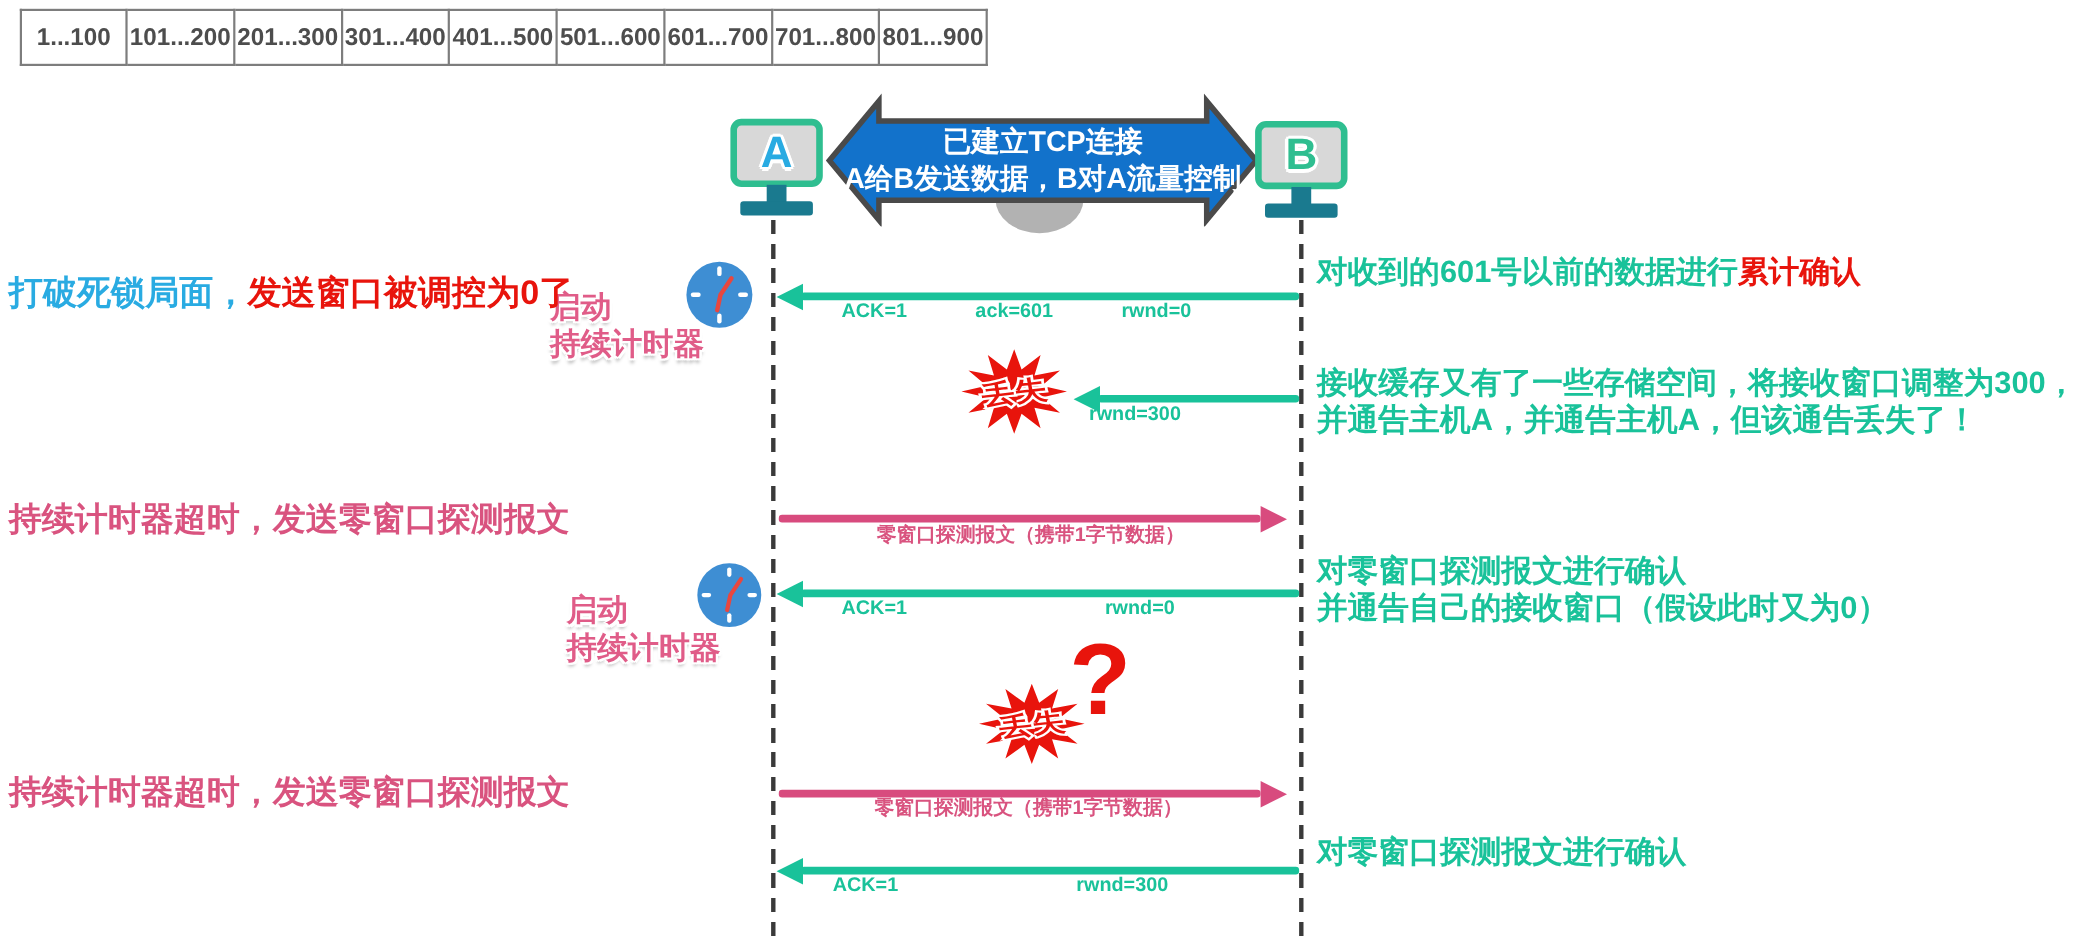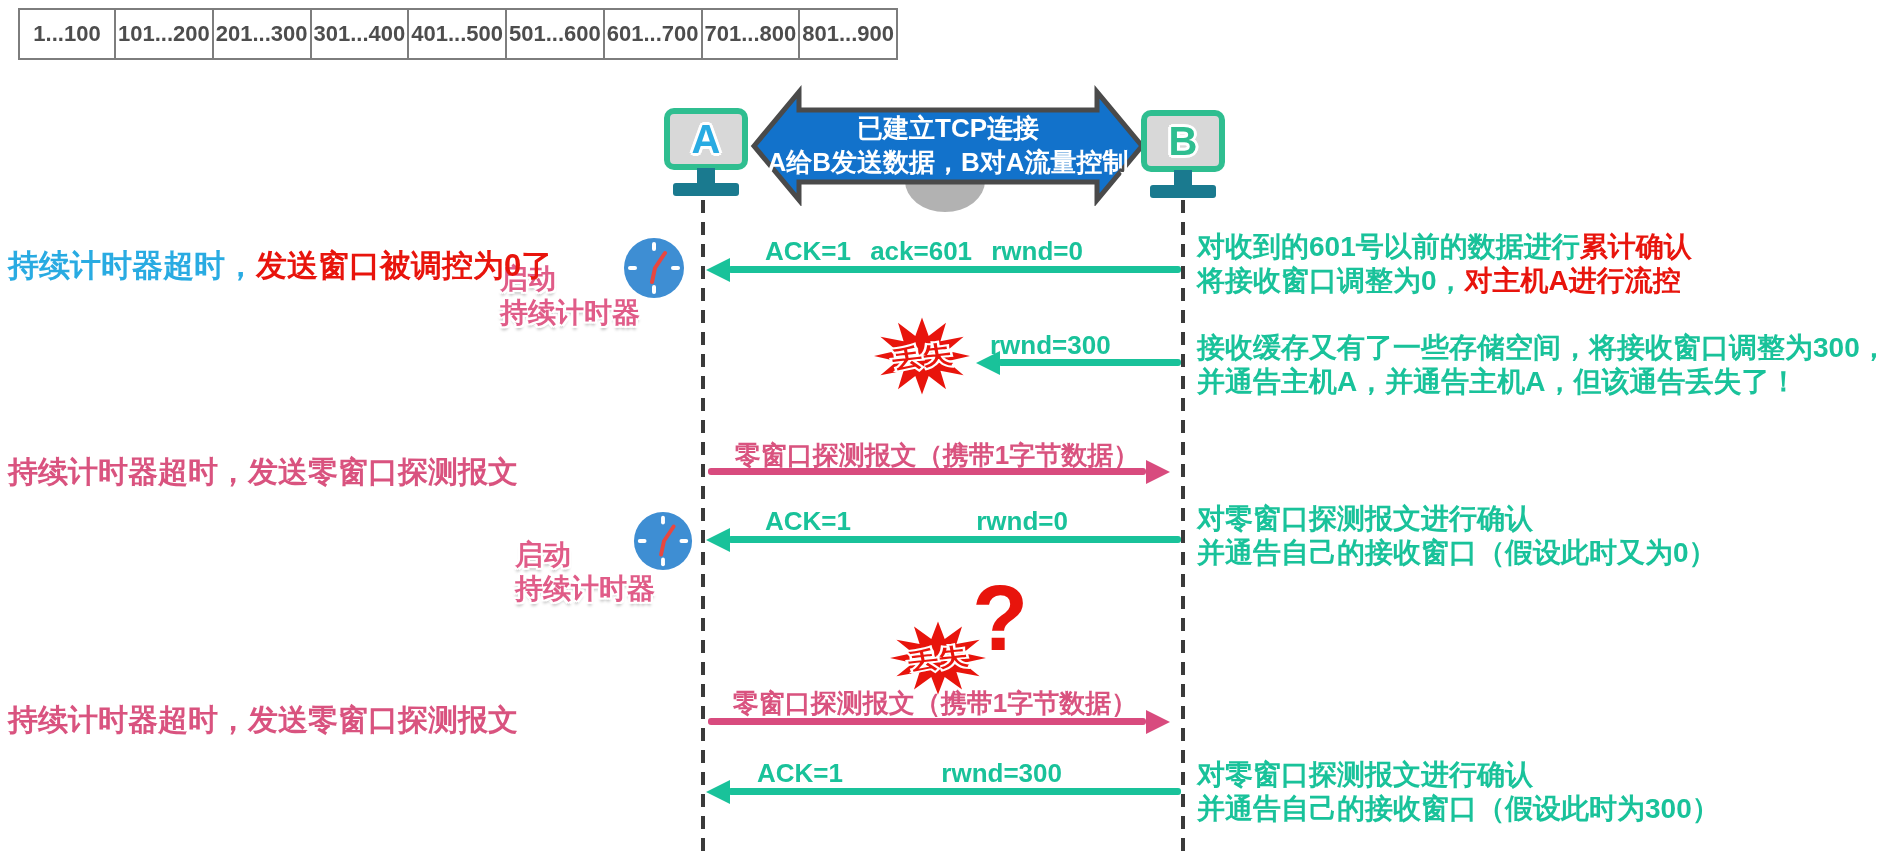--- a/index.html
+++ b/index.html
@@ -41,21 +41,21 @@
     font-family:"Liberation Sans","DejaVu Sans",sans-serif;}
   .gray-dot{position:absolute;background:#b2b2b2;border-radius:50%;}
 
   
   .msg-line{position:absolute;height:7px;border-radius:3px;}
   .green-bg{background:#19c29a;}
   .pink-bg{background:#d84b7e;}
   .head-left{position:absolute;width:0;height:0;border-top:12px solid transparent;border-bottom:12px solid transparent;border-right:24px solid #19c29a;}
   .head-right{position:absolute;width:0;height:0;border-top:12px solid transparent;border-bottom:12px solid transparent;border-left:24px solid #d84b7e;}
 
-  .msg-label{position:absolute;font-weight:bold;font-size:26px;white-space:nowrap;}
+  .msg-label{position:absolute;font-weight:bold;font-size:18px;white-space:nowrap;margin-top:36px;}
   .green-t{color:#19c29a;}
   .pink-t{color:#d9537f;}
   .red-t{color:#e8140c;}
   .blue-t{color:#29abe2;}
   .spread{display:flex;justify-content:space-between;}
 
   
   .left-note{position:absolute;left:8px;font-size:30px;font-weight:bold;white-space:nowrap;}
   .right-note{position:absolute;left:1197px;font-size:28px;font-weight:bold;line-height:34px;white-space:nowrap;}
 
@@ -190,39 +190,35 @@
     <rect x="6" y="30" width="9" height="4" rx="2" fill="#fff"></rect>
     <rect x="49" y="30" width="9" height="4" rx="2" fill="#fff"></rect>
     <path d="M30,46 L33,32 L43,17" stroke="#e8473f" stroke-width="4" fill="none" stroke-linecap="round" stroke-linejoin="round"></path>
   </svg>
   <div class="timer-text" style="left:515px;top:538px;width:172px;">
     <div>启动</div>
     <div>持续计时器</div>
   </div>
 
   <div class="left-note" style="top:245px;font-size:31px;">
-    <span class="blue-t">持续计时器超时，</span><span class="red-t">发送窗口被调控为0了</span>
+    <span class="blue-t">打破死锁局面，</span><span class="red-t">发送窗口被调控为0了</span>
   </div>
   <div class="left-note pink-t" style="top:452px;">持续计时器超时，发送零窗口探测报文</div>
   <div class="left-note pink-t" style="top:700px;">持续计时器超时，发送零窗口探测报文</div>
 
   <div class="right-note" style="top:230px;">
     <div>
       <span class="green-t">对收到的601号以前的数据进行</span><span class="red-t">累计确认</span>
     </div>
-    <div>
-      <span class="green-t">将接收窗口调整为0，</span><span class="red-t">对主机A进行流控</span>
-    </div>
   </div>
   <div class="right-note green-t" style="top:331px;">
     <div>接收缓存又有了一些存储空间，将接收窗口调整为300，</div>
     <div>并通告主机A，并通告主机A，但该通告丢失了！</div>
   </div>
   <div class="right-note green-t" style="top:502px;">
     <div>对零窗口探测报文进行确认</div>
     <div>并通告自己的接收窗口（假设此时又为0）</div>
   </div>
   <div class="right-note green-t" style="top:758px;">
     <div>对零窗口探测报文进行确认</div>
-    <div>并通告自己的接收窗口（假设此时为300）</div>
   </div>
 
 </div>
 
 </body></html>

